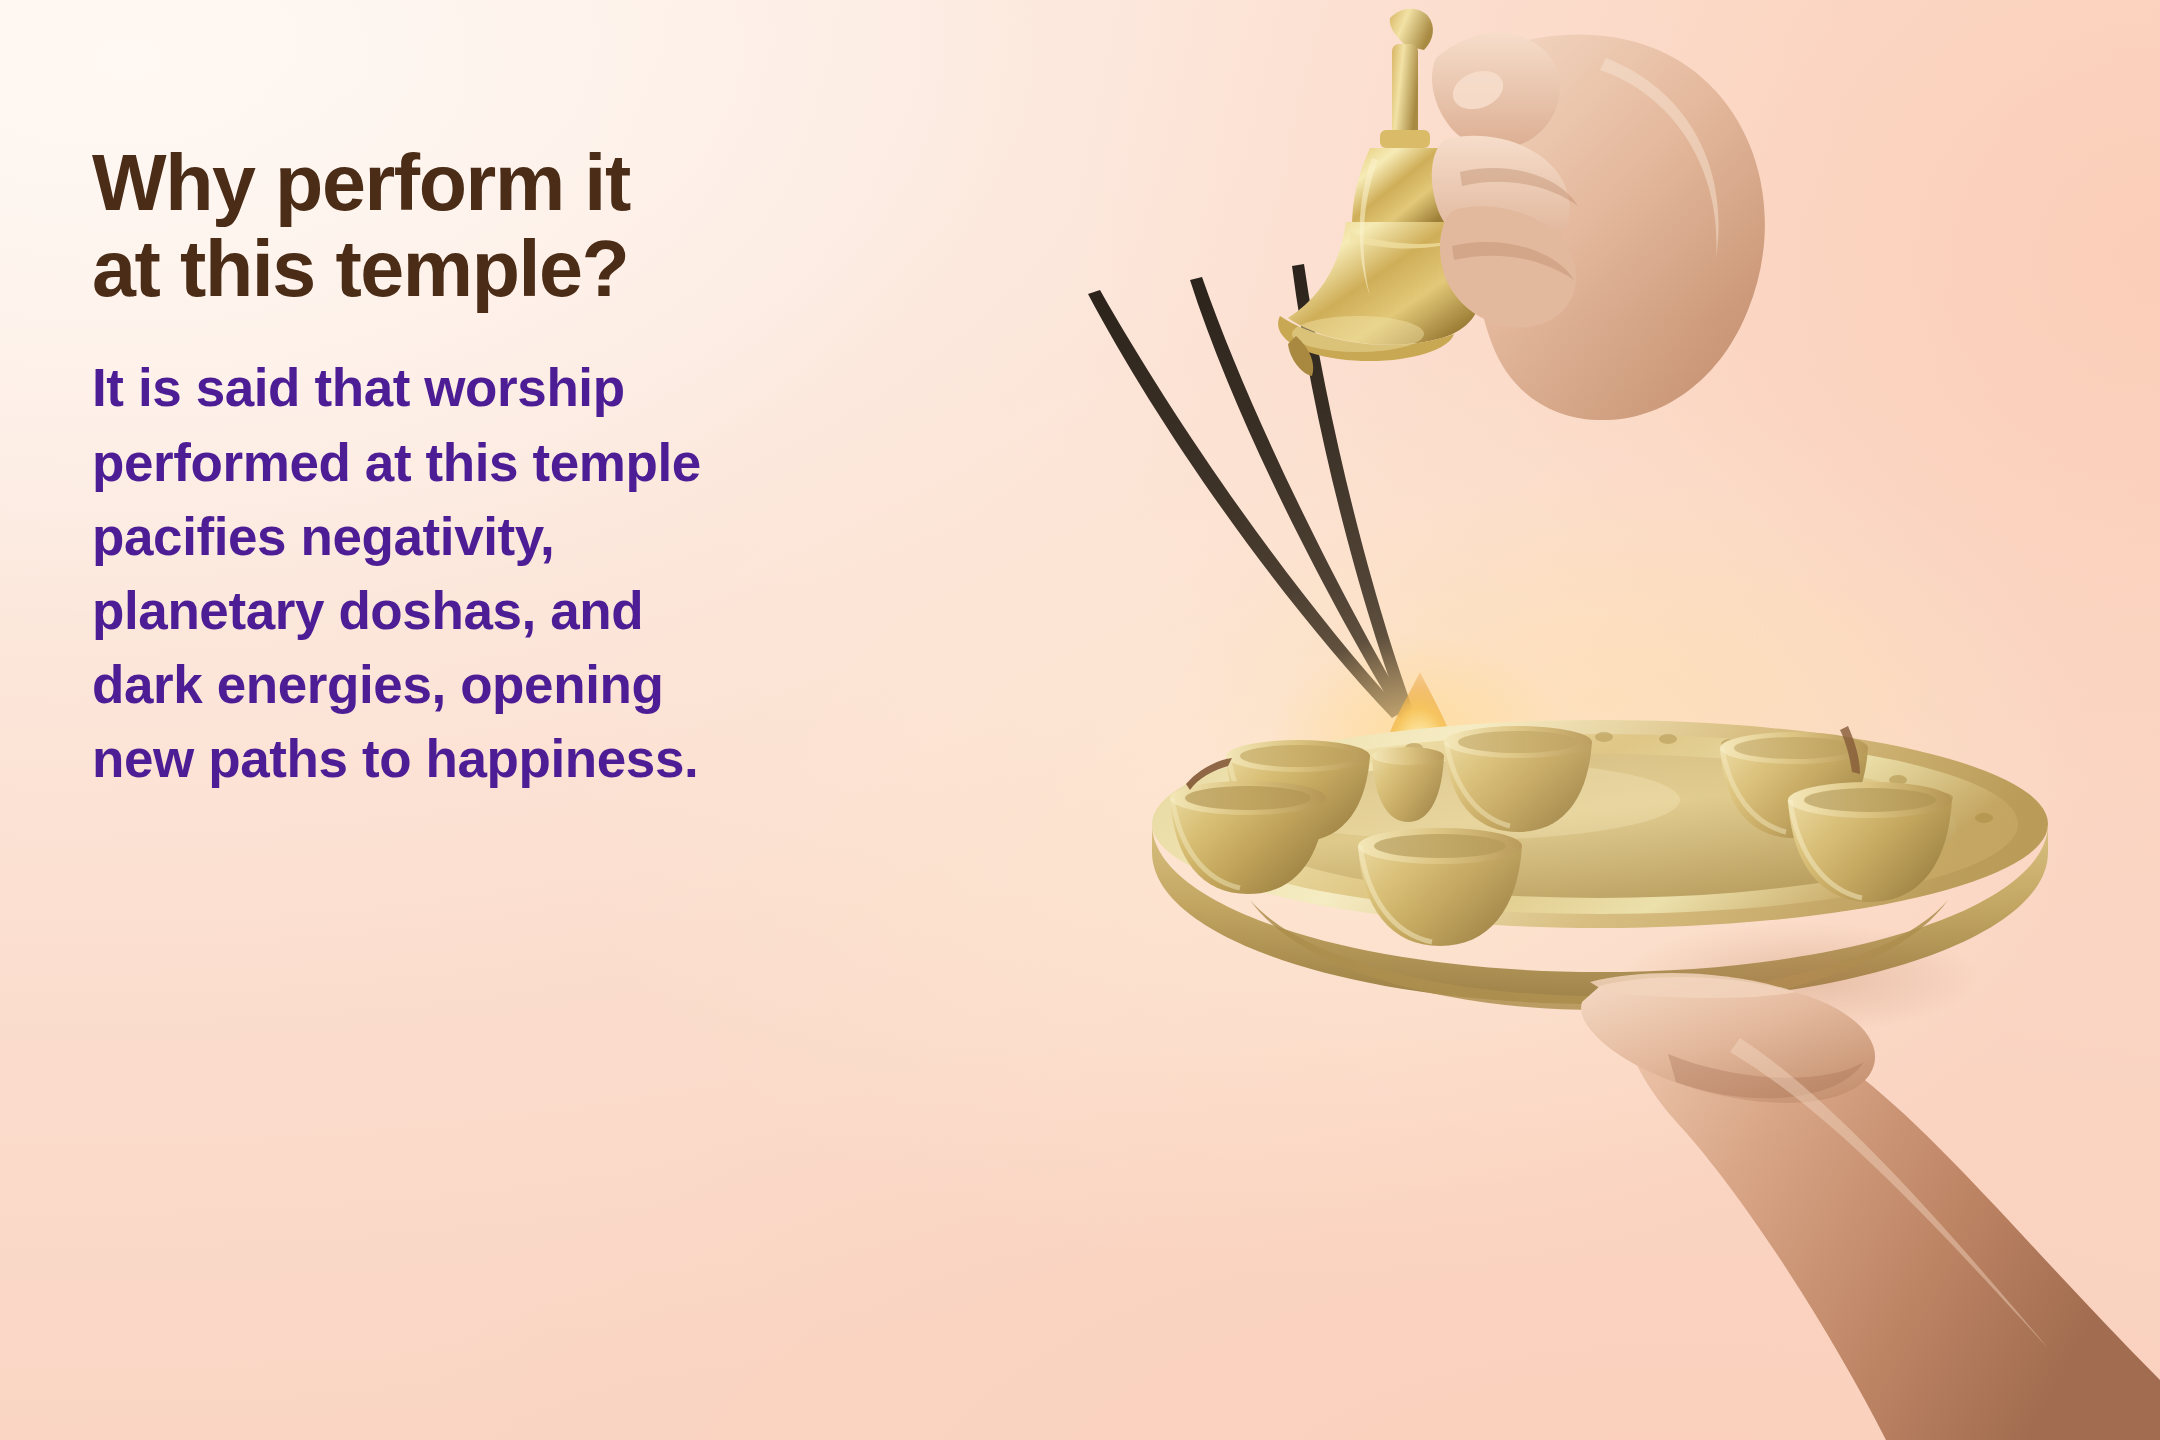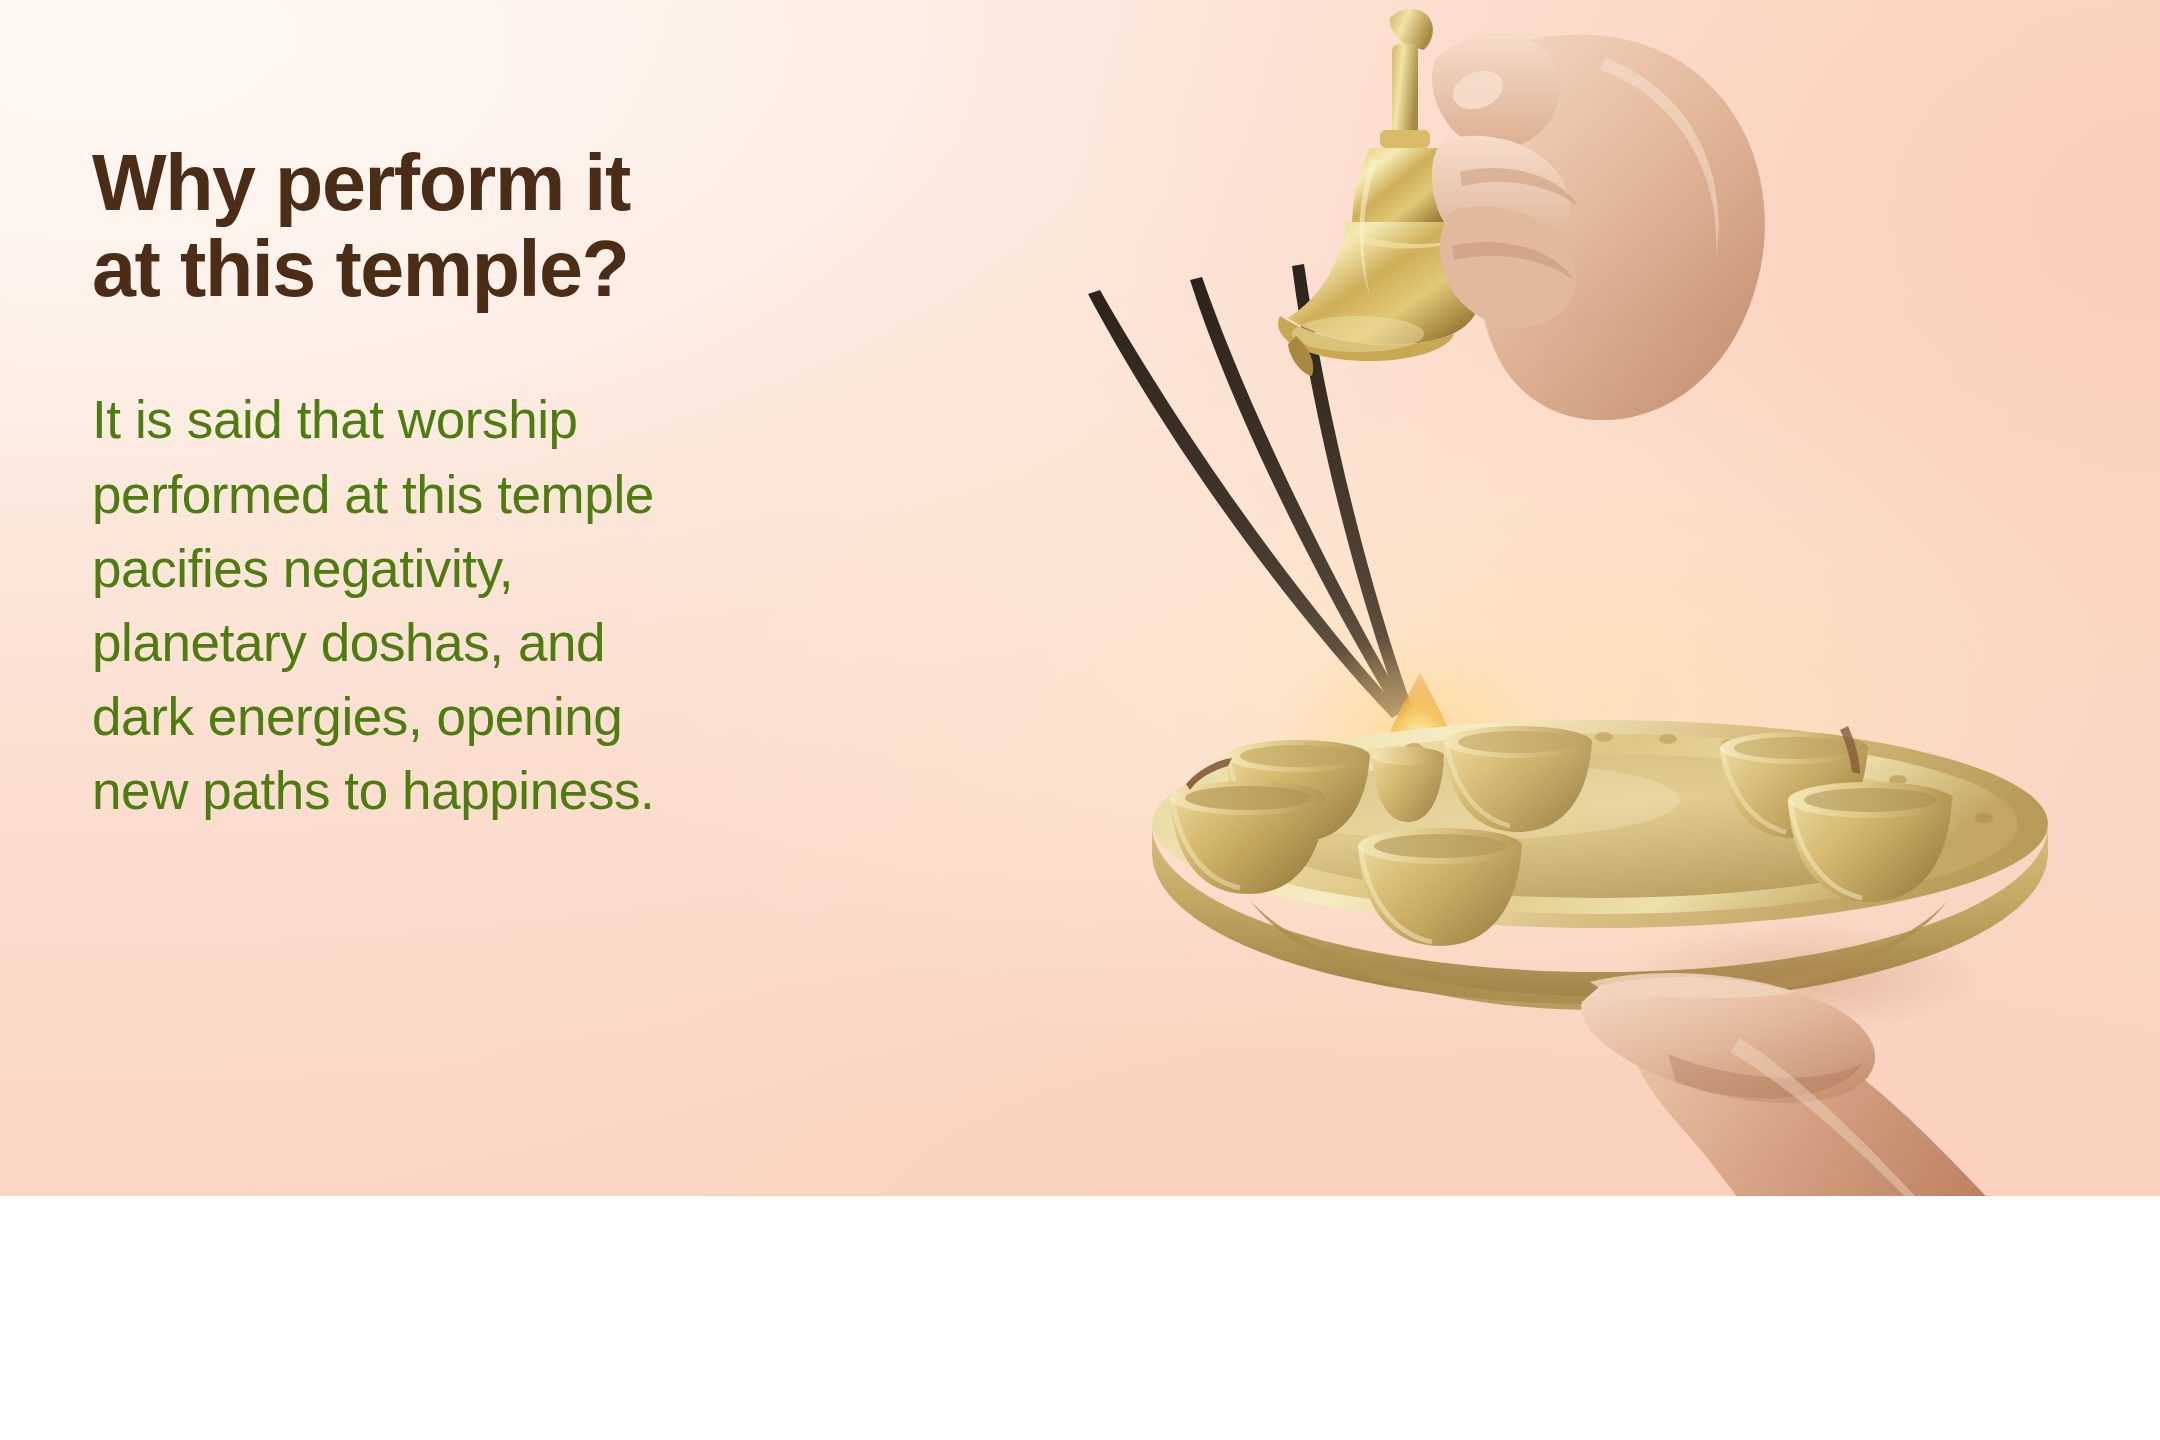--- a/index.html
+++ b/index.html
@@ -5,21 +5,21 @@
   * { margin:0; padding:0; box-sizing:border-box; }
   html, body {
     width:2160px; height:1440px;
     overflow:hidden;
     font-family:"Liberation Sans", sans-serif;
   }
 
   
   #canvas {
     position:relative;
-    width:2160px; height:1196px;
+    width:2160px; height:1440px;
     background:#fbe0d2;
     overflow:hidden;
   }
   .bg-layer { position:absolute; inset:0; }
   .bg-base {
     background:
       radial-gradient(120% 100% at 3% 0%,   #fdf2eb 0%,  #fdeee5 22%, #fce6da 46%, #fbddcd 70%, #fad5c4 100%);
   }
   .bg-warm-right {
     background:
@@ -46,26 +46,26 @@
   }
   #headline {
     font-size:79px;
     line-height:1.085;
     font-weight:bold;
     letter-spacing:-1.4px;
     color:#4a2c17;
     white-space:pre-line;
   }
   #body-copy {
-    margin-top:72px;
+    margin-top:40px;
     font-size:53px;
     line-height:1.40;
-    font-weight:400;
+    font-weight:700;
     letter-spacing:-0.4px;
-    color:#4d7c0f;
+    color:#4c1d95;
     white-space:pre-line;
   }
 
   
   #photo {
     position:absolute;
     left:1040px; top:0;
     width:1120px; height:1440px;
   }
   #photo svg { display:block; width:100%; height:100%; }

